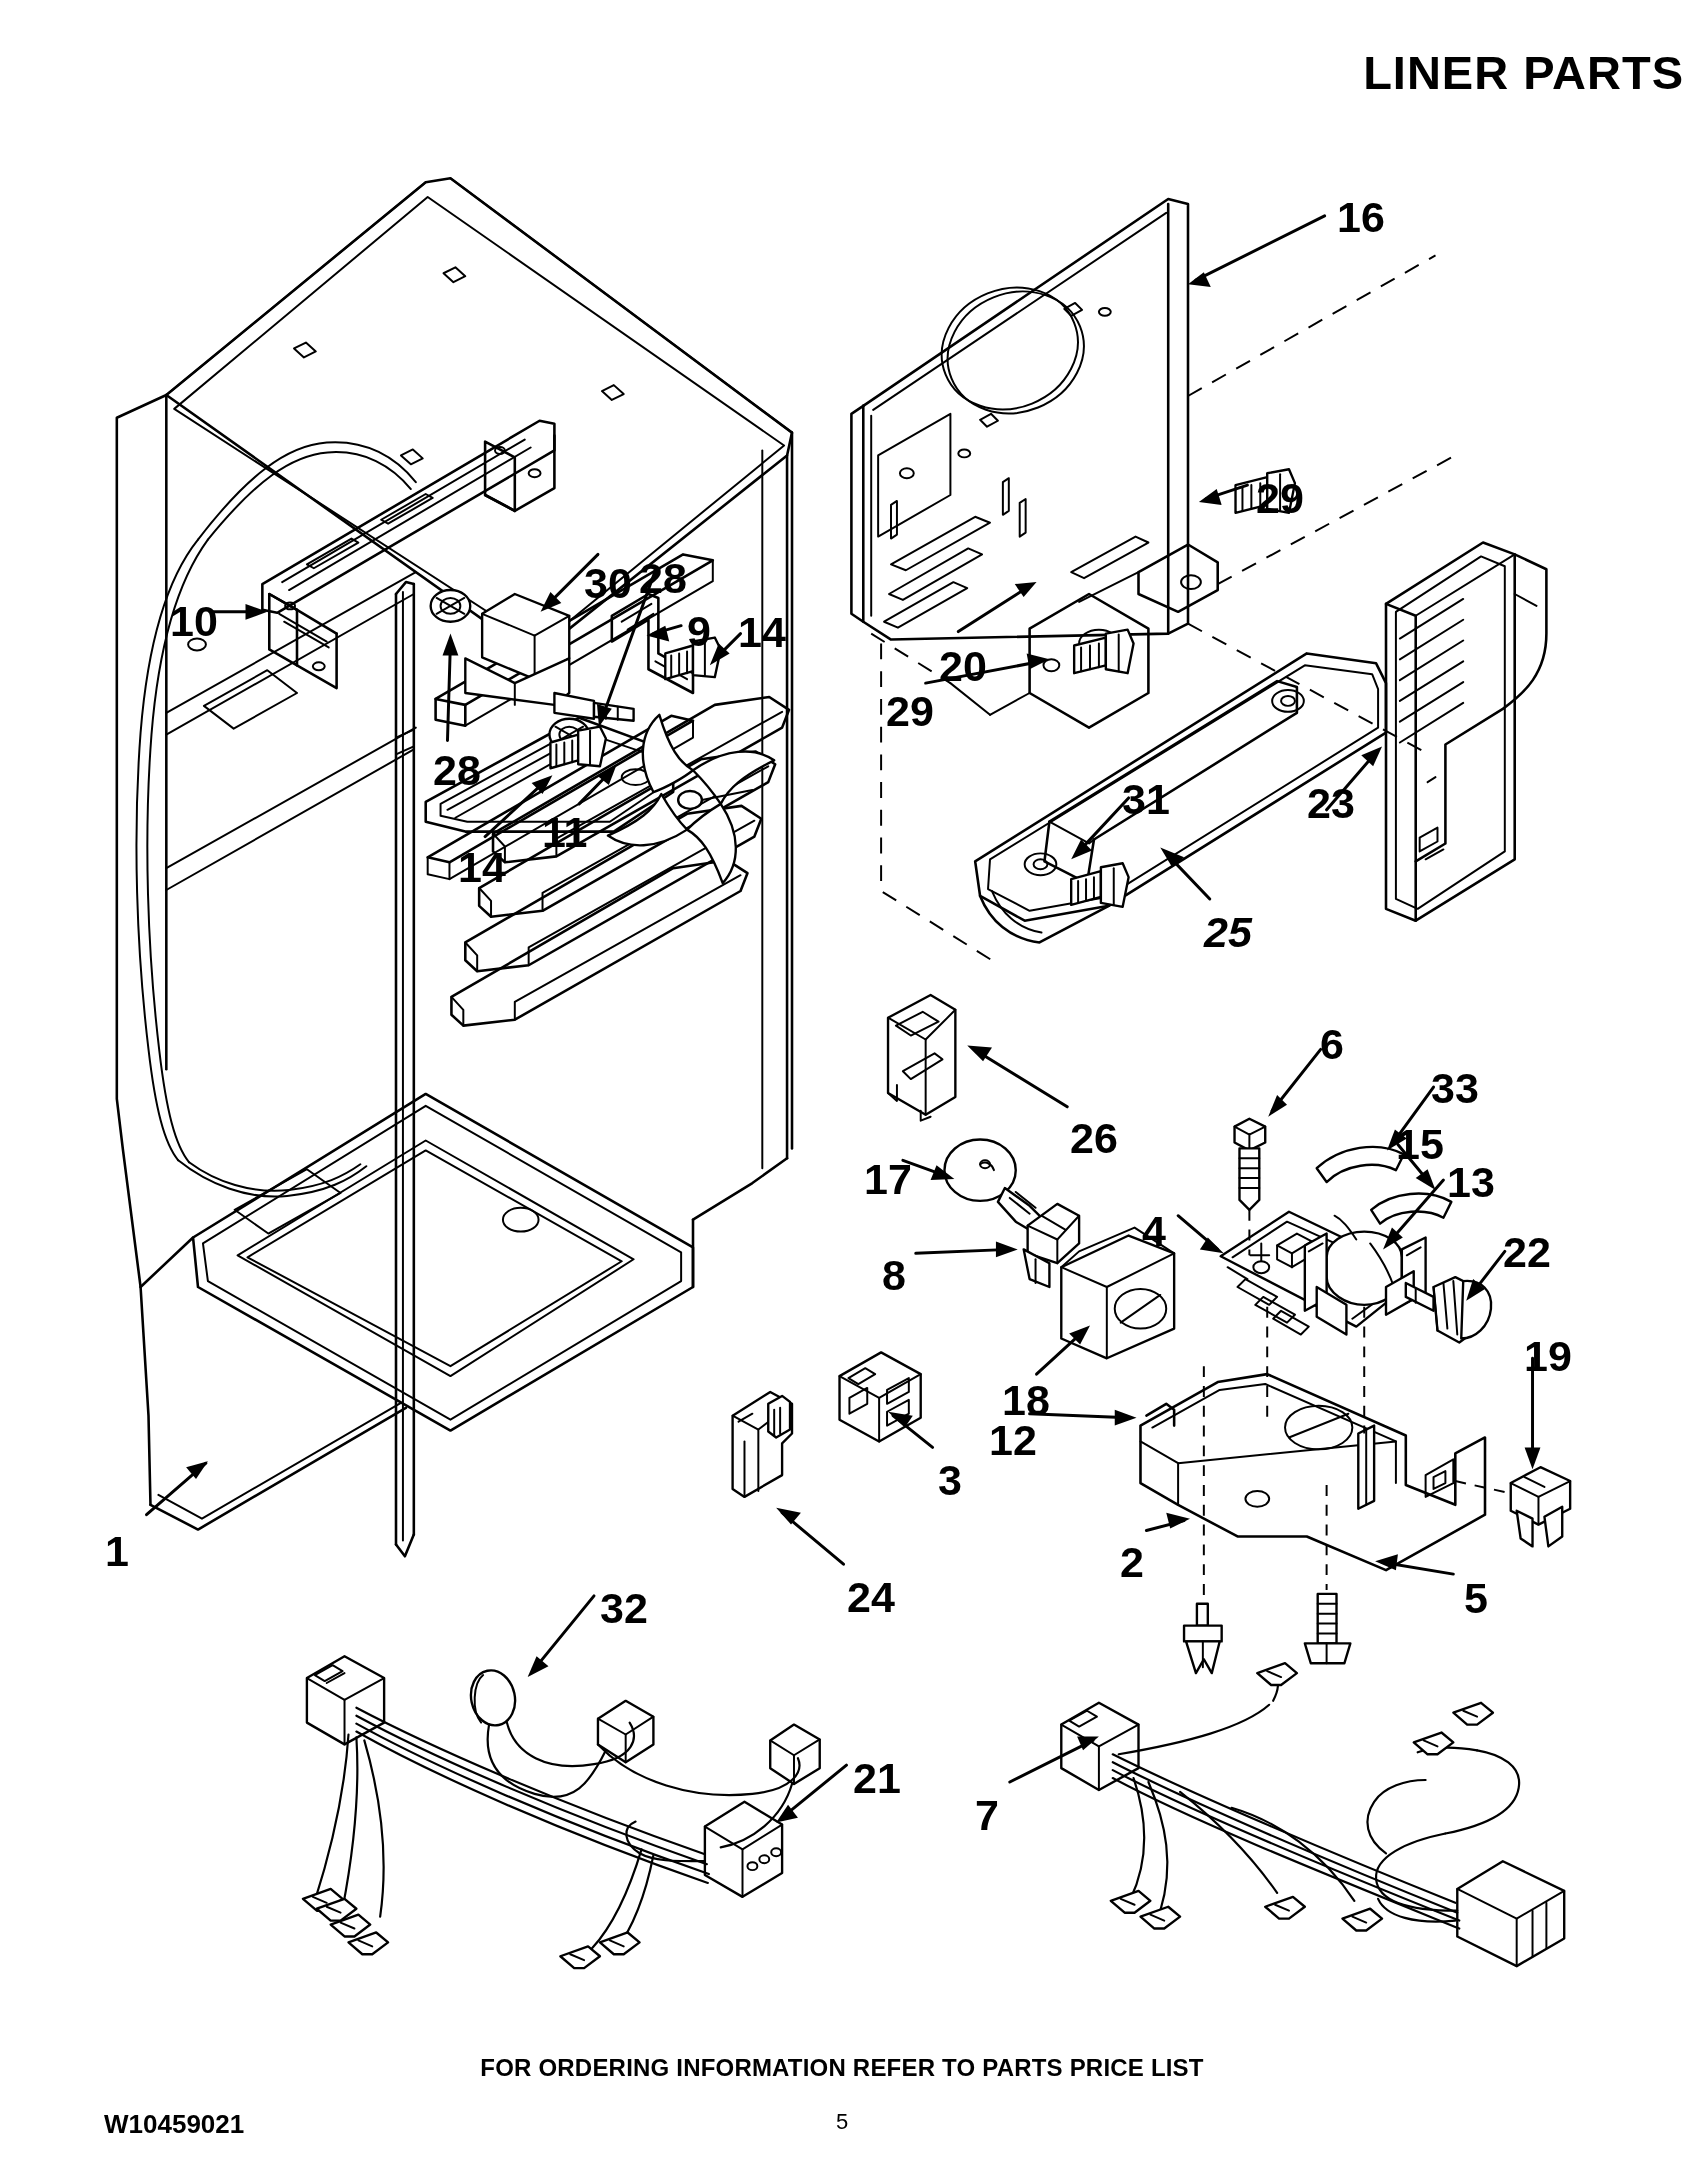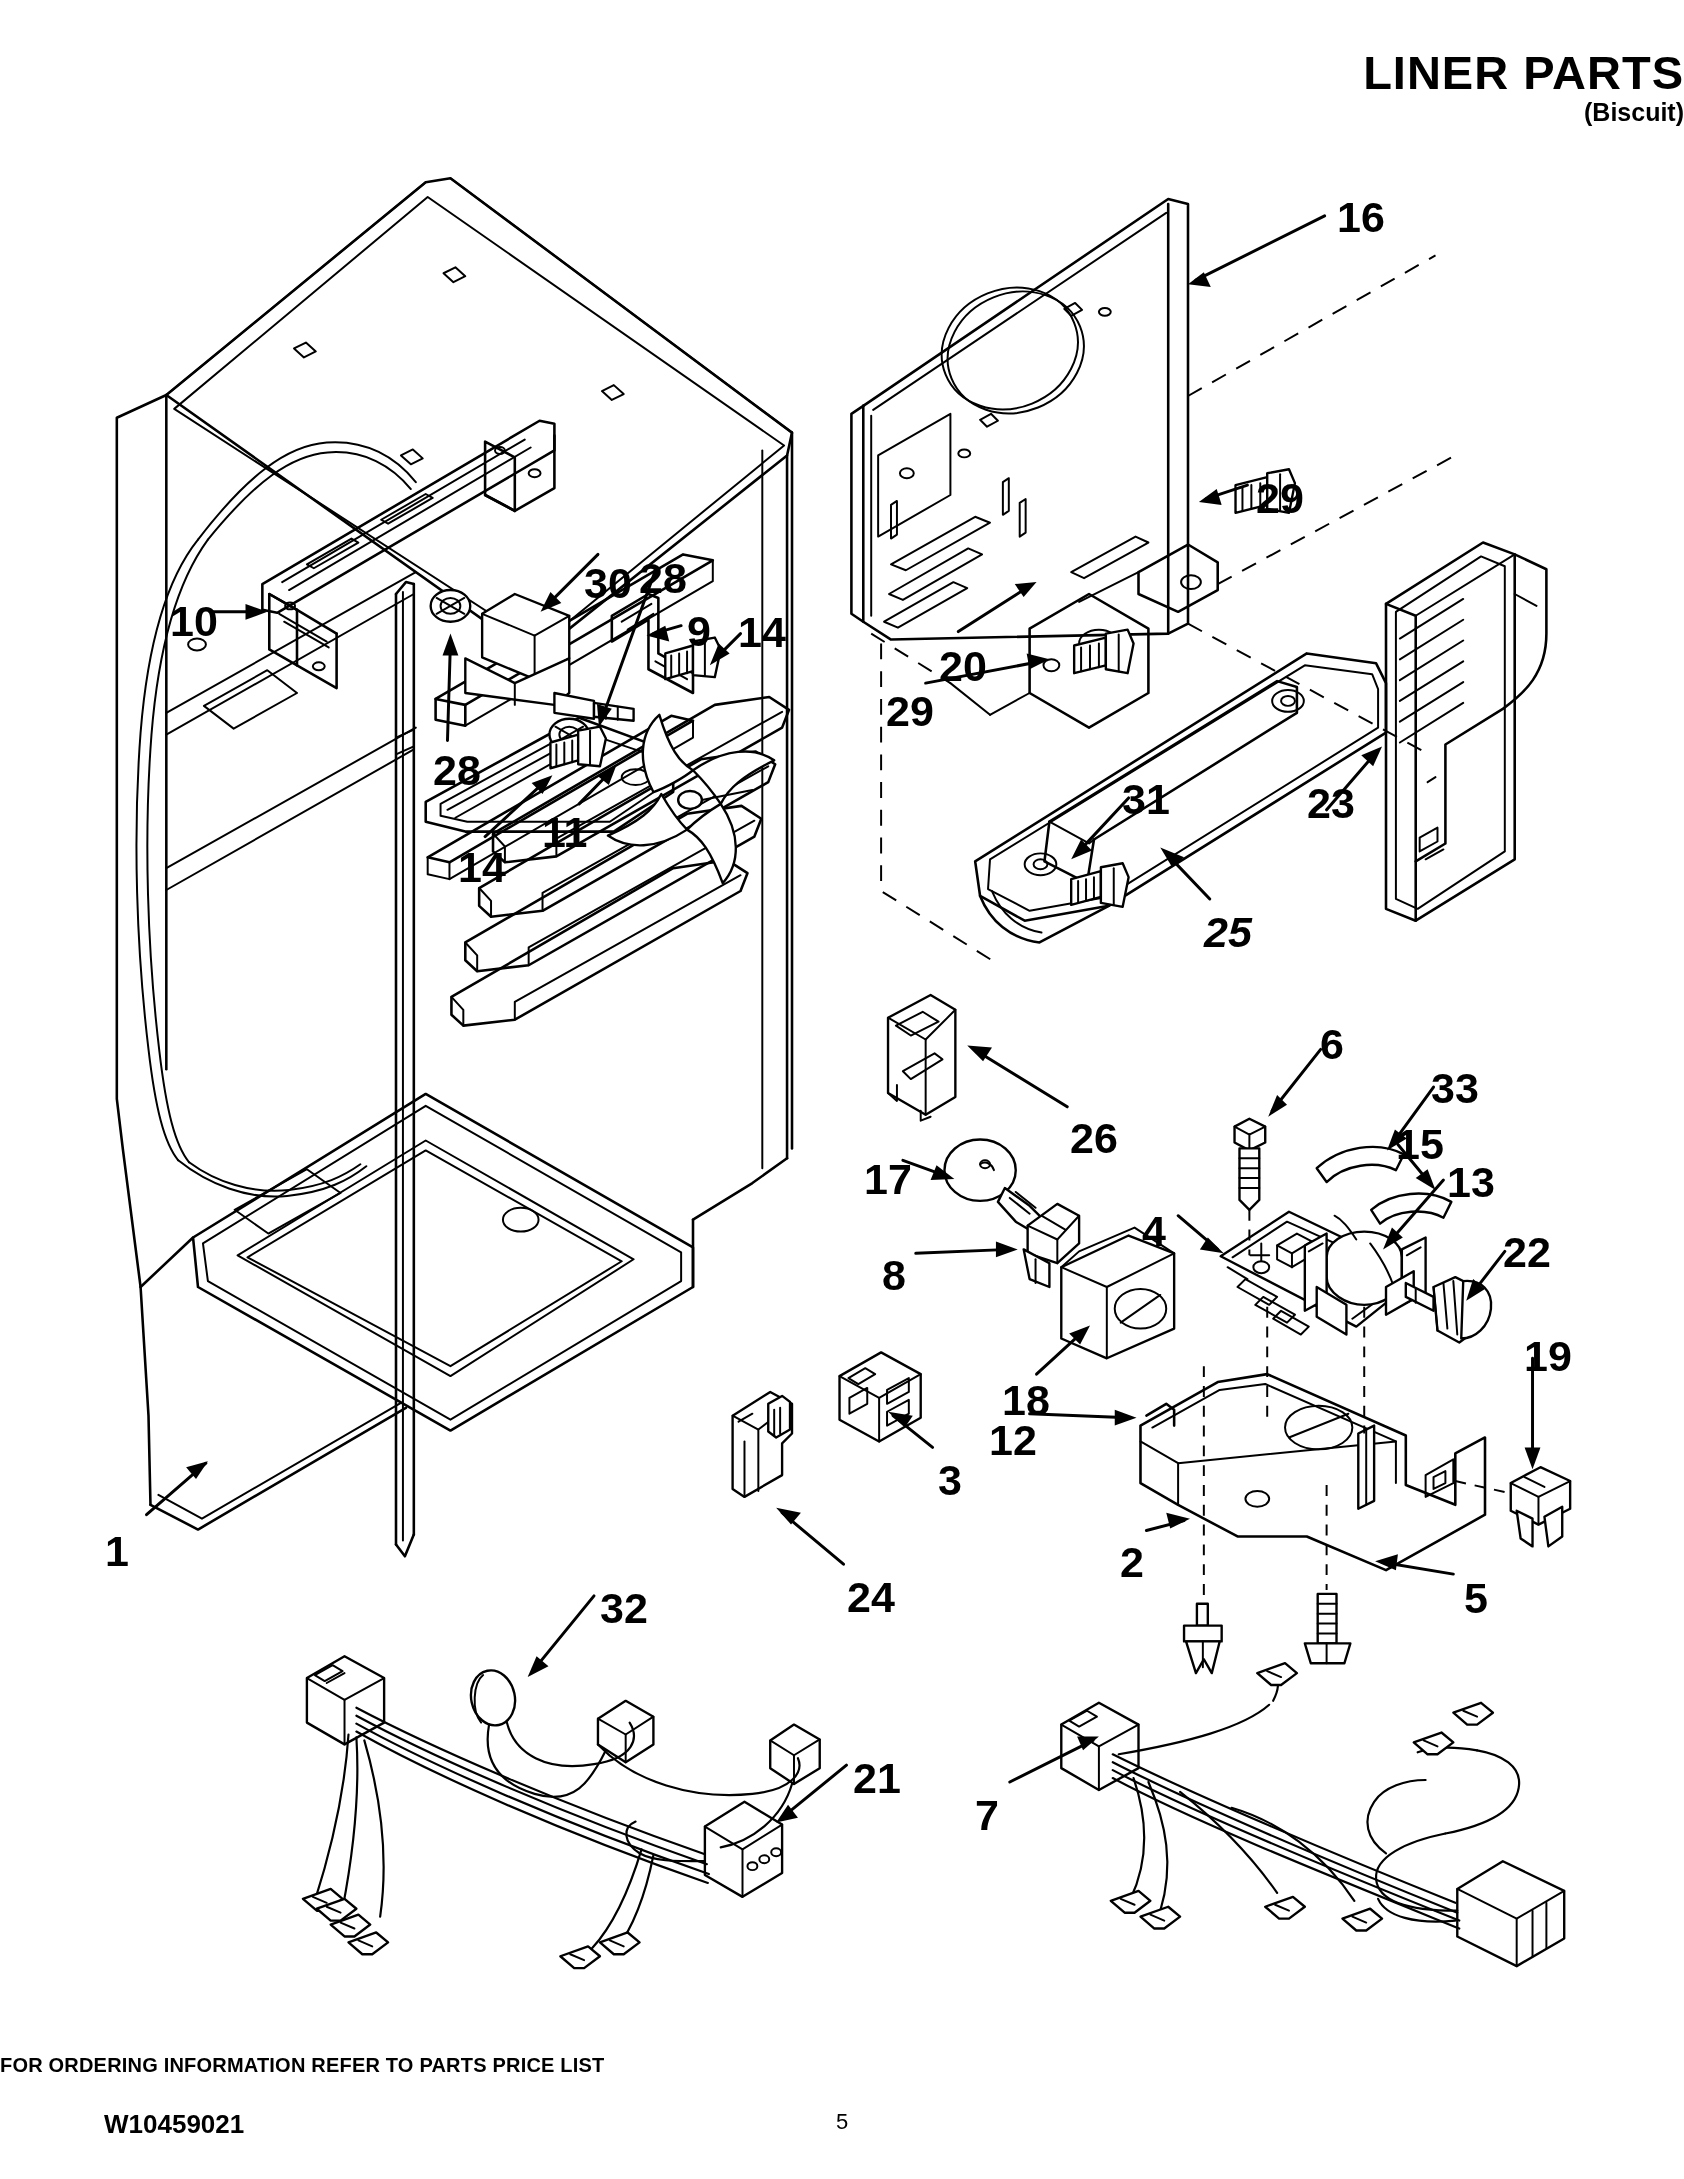--- a/index.html
+++ b/index.html
@@ -19,22 +19,22 @@
     font-size:47px;font-weight:bold;letter-spacing:1px;
     line-height:1.05;margin:0;
   }
   .subtitle{
     font-size:25px;font-weight:bold;margin-top:9px;line-height:1.25;
   }
   .subtitle2{font-size:25px;font-weight:bold;line-height:1.25;}
 
   
   .footer-note{
-    position:absolute;left:0;width:100%;top:2054px;text-align:left;
-    font-size:20px;font-weight:bold;letter-spacing:0.2px;
+    position:absolute;left:0;width:100%;top:2054px;text-align:center;
+    font-size:24px;font-weight:bold;letter-spacing:0.2px;
   }
   .footer-doc{
     position:absolute;left:104px;top:2109px;font-size:26px;font-weight:bold;
   }
   .footer-page{
     position:absolute;left:0;width:100%;top:2109px;text-align:center;font-size:22px;
   }
 
   
   #art{position:absolute;left:0;top:0;width:1684px;height:2179px;}
@@ -56,21 +56,20 @@
     letter-spacing:0px;
   }
 </style>
 </head>
 <body>
 
 <div class="page">
 
   <div class="header">
     <div class="title">LINER PARTS</div>
-    <div class="subtitle2">(Biscuit)</div>
   </div>
 
   <svg id="art" viewBox="0 0 1701 2201">
 
     <g>
 
       <path class="ln" d="M168 399 L430 184 L455 180 L800 437 L795 460 L540 663 L168 399 Z"></path>
       <path class="thin" d="M168 399 L430 184"></path>
       <path class="thin" d="M455 180 L800 437"></path>
 

